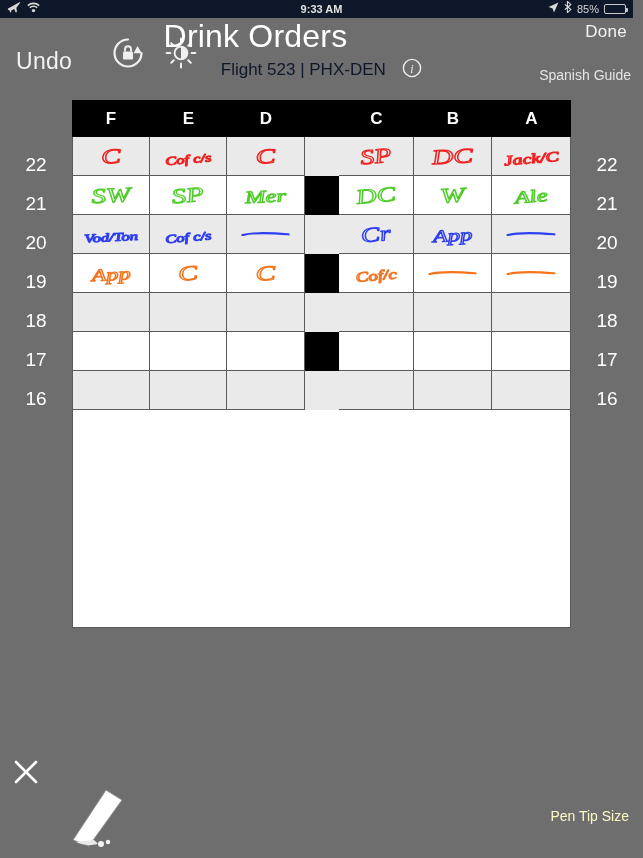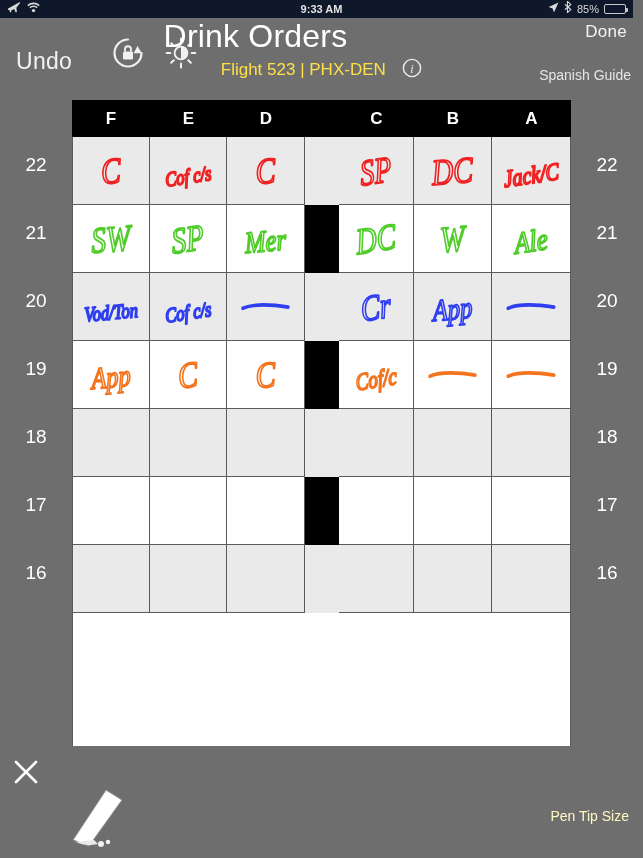--- a/index.html
+++ b/index.html
@@ -41,37 +41,37 @@
   }
   #rotate-lock-icon { position: absolute; left: 110px; top: 17px; }
   #brightness-icon { position: absolute; left: 163px; top: 17px; }
   #page-title {
     position: absolute; left: 0; width: 511px; top: 0; text-align: center;
     font-size: 32px; color: #ffffff; letter-spacing: .2px;
   }
   #subtitle-row {
     position: absolute; left: 0; width: 643px; top: 40px; text-align: center;
   }
-  #flight-label { font-size: 17px; color: #fde047; vertical-align: middle; }
+  #flight-label { font-size: 17px; color: #0f172a; vertical-align: middle; }
   #info-icon { vertical-align: middle; margin-left: 12px; }
   #spanish-guide {
     position: absolute; right: 12px; top: 49px; font-size: 14px; color: #e5e5e5;
   }
 
   
   #grid { position: absolute; left: 72px; top: 100px; width: 499px; }
   #col-header {
     display: flex; height: 37px; background: #000000;
   }
   #col-header .ch {
     color: #ffffff; font-size: 17px; font-weight: bold;
     display: flex; align-items: center; justify-content: center;
   }
   .aisle-head { background: #000; }
-  .grid-row { display: flex; height: 68px; position: relative; }
+  .grid-row { display: flex; height: 39px; position: relative; }
   .cell {
     background: #ffffff; border-right: 1px solid #5a5a5a; border-bottom: 1px solid #5a5a5a;
     position: relative; overflow: visible;
   }
   .cell.first { border-left: 1px solid #5a5a5a; }
   .grid-row.shaded .cell { background: #eaeaea; }
   .aisle { background: #000000; width: 34px; flex: 0 0 34px; }
   .w-f { width: 78px; flex: 0 0 78px; }
   .w-e { width: 77px; flex: 0 0 77px; }
   .w-d { width: 78px; flex: 0 0 78px; }

